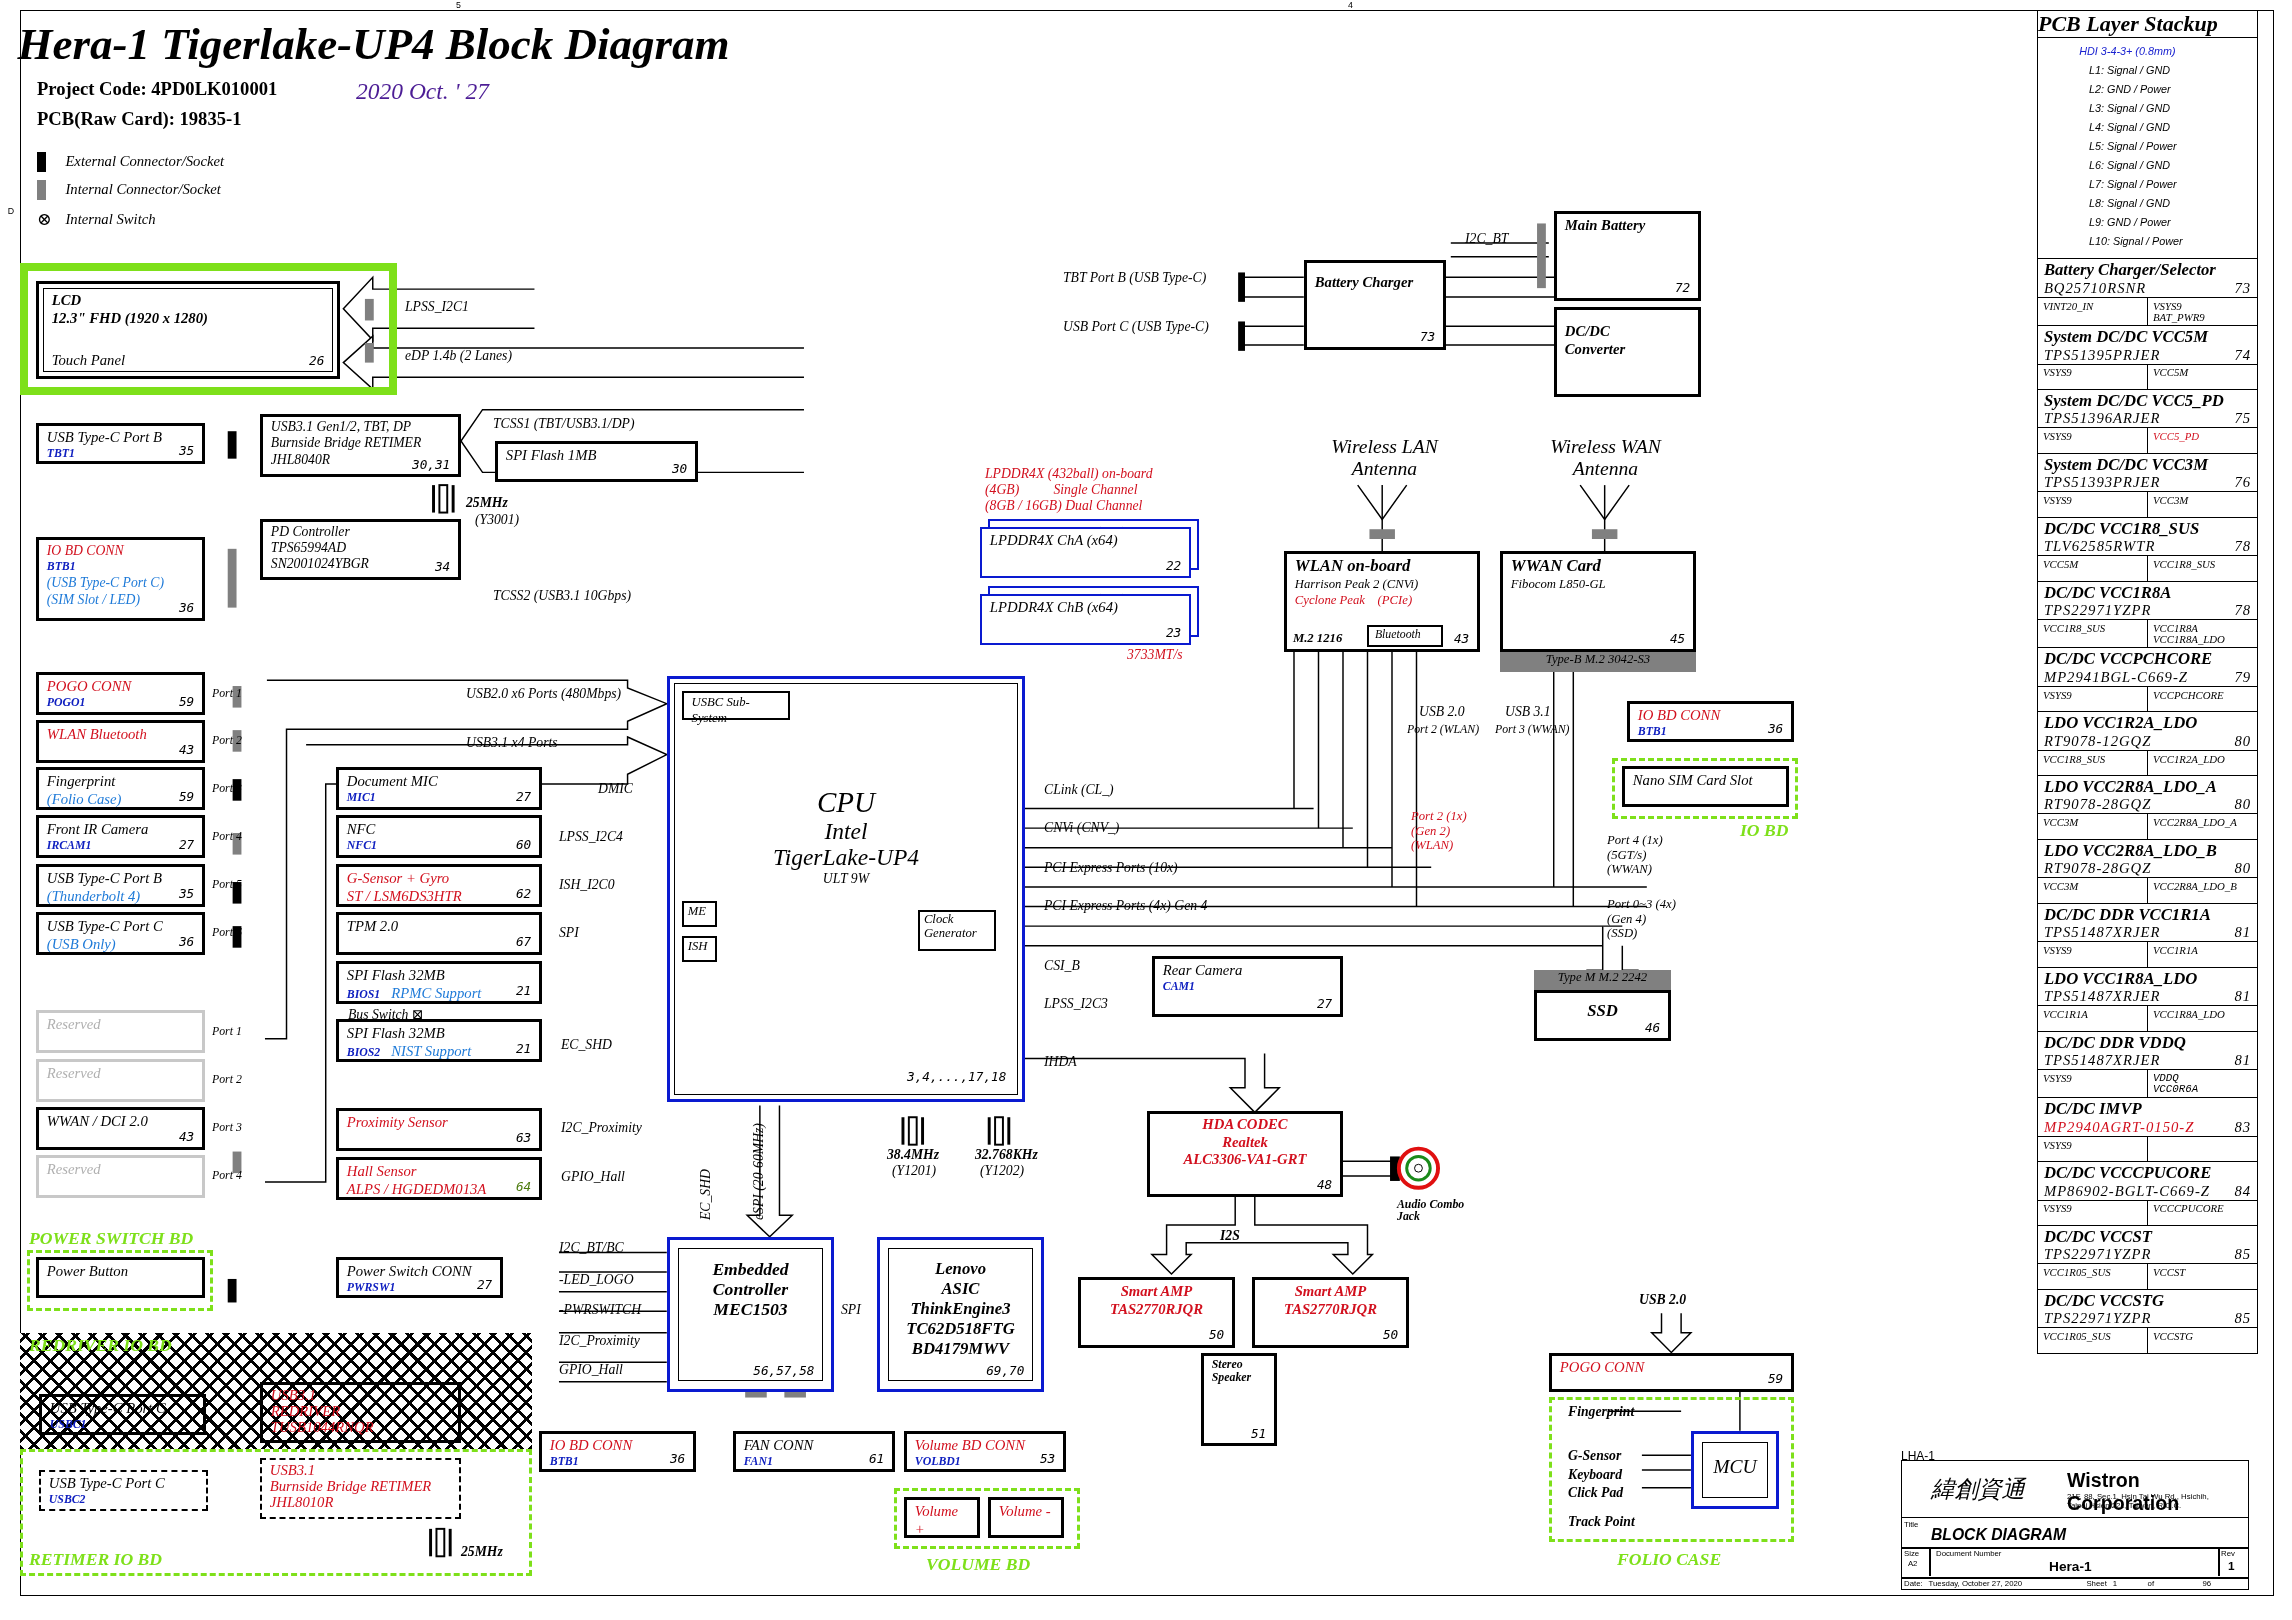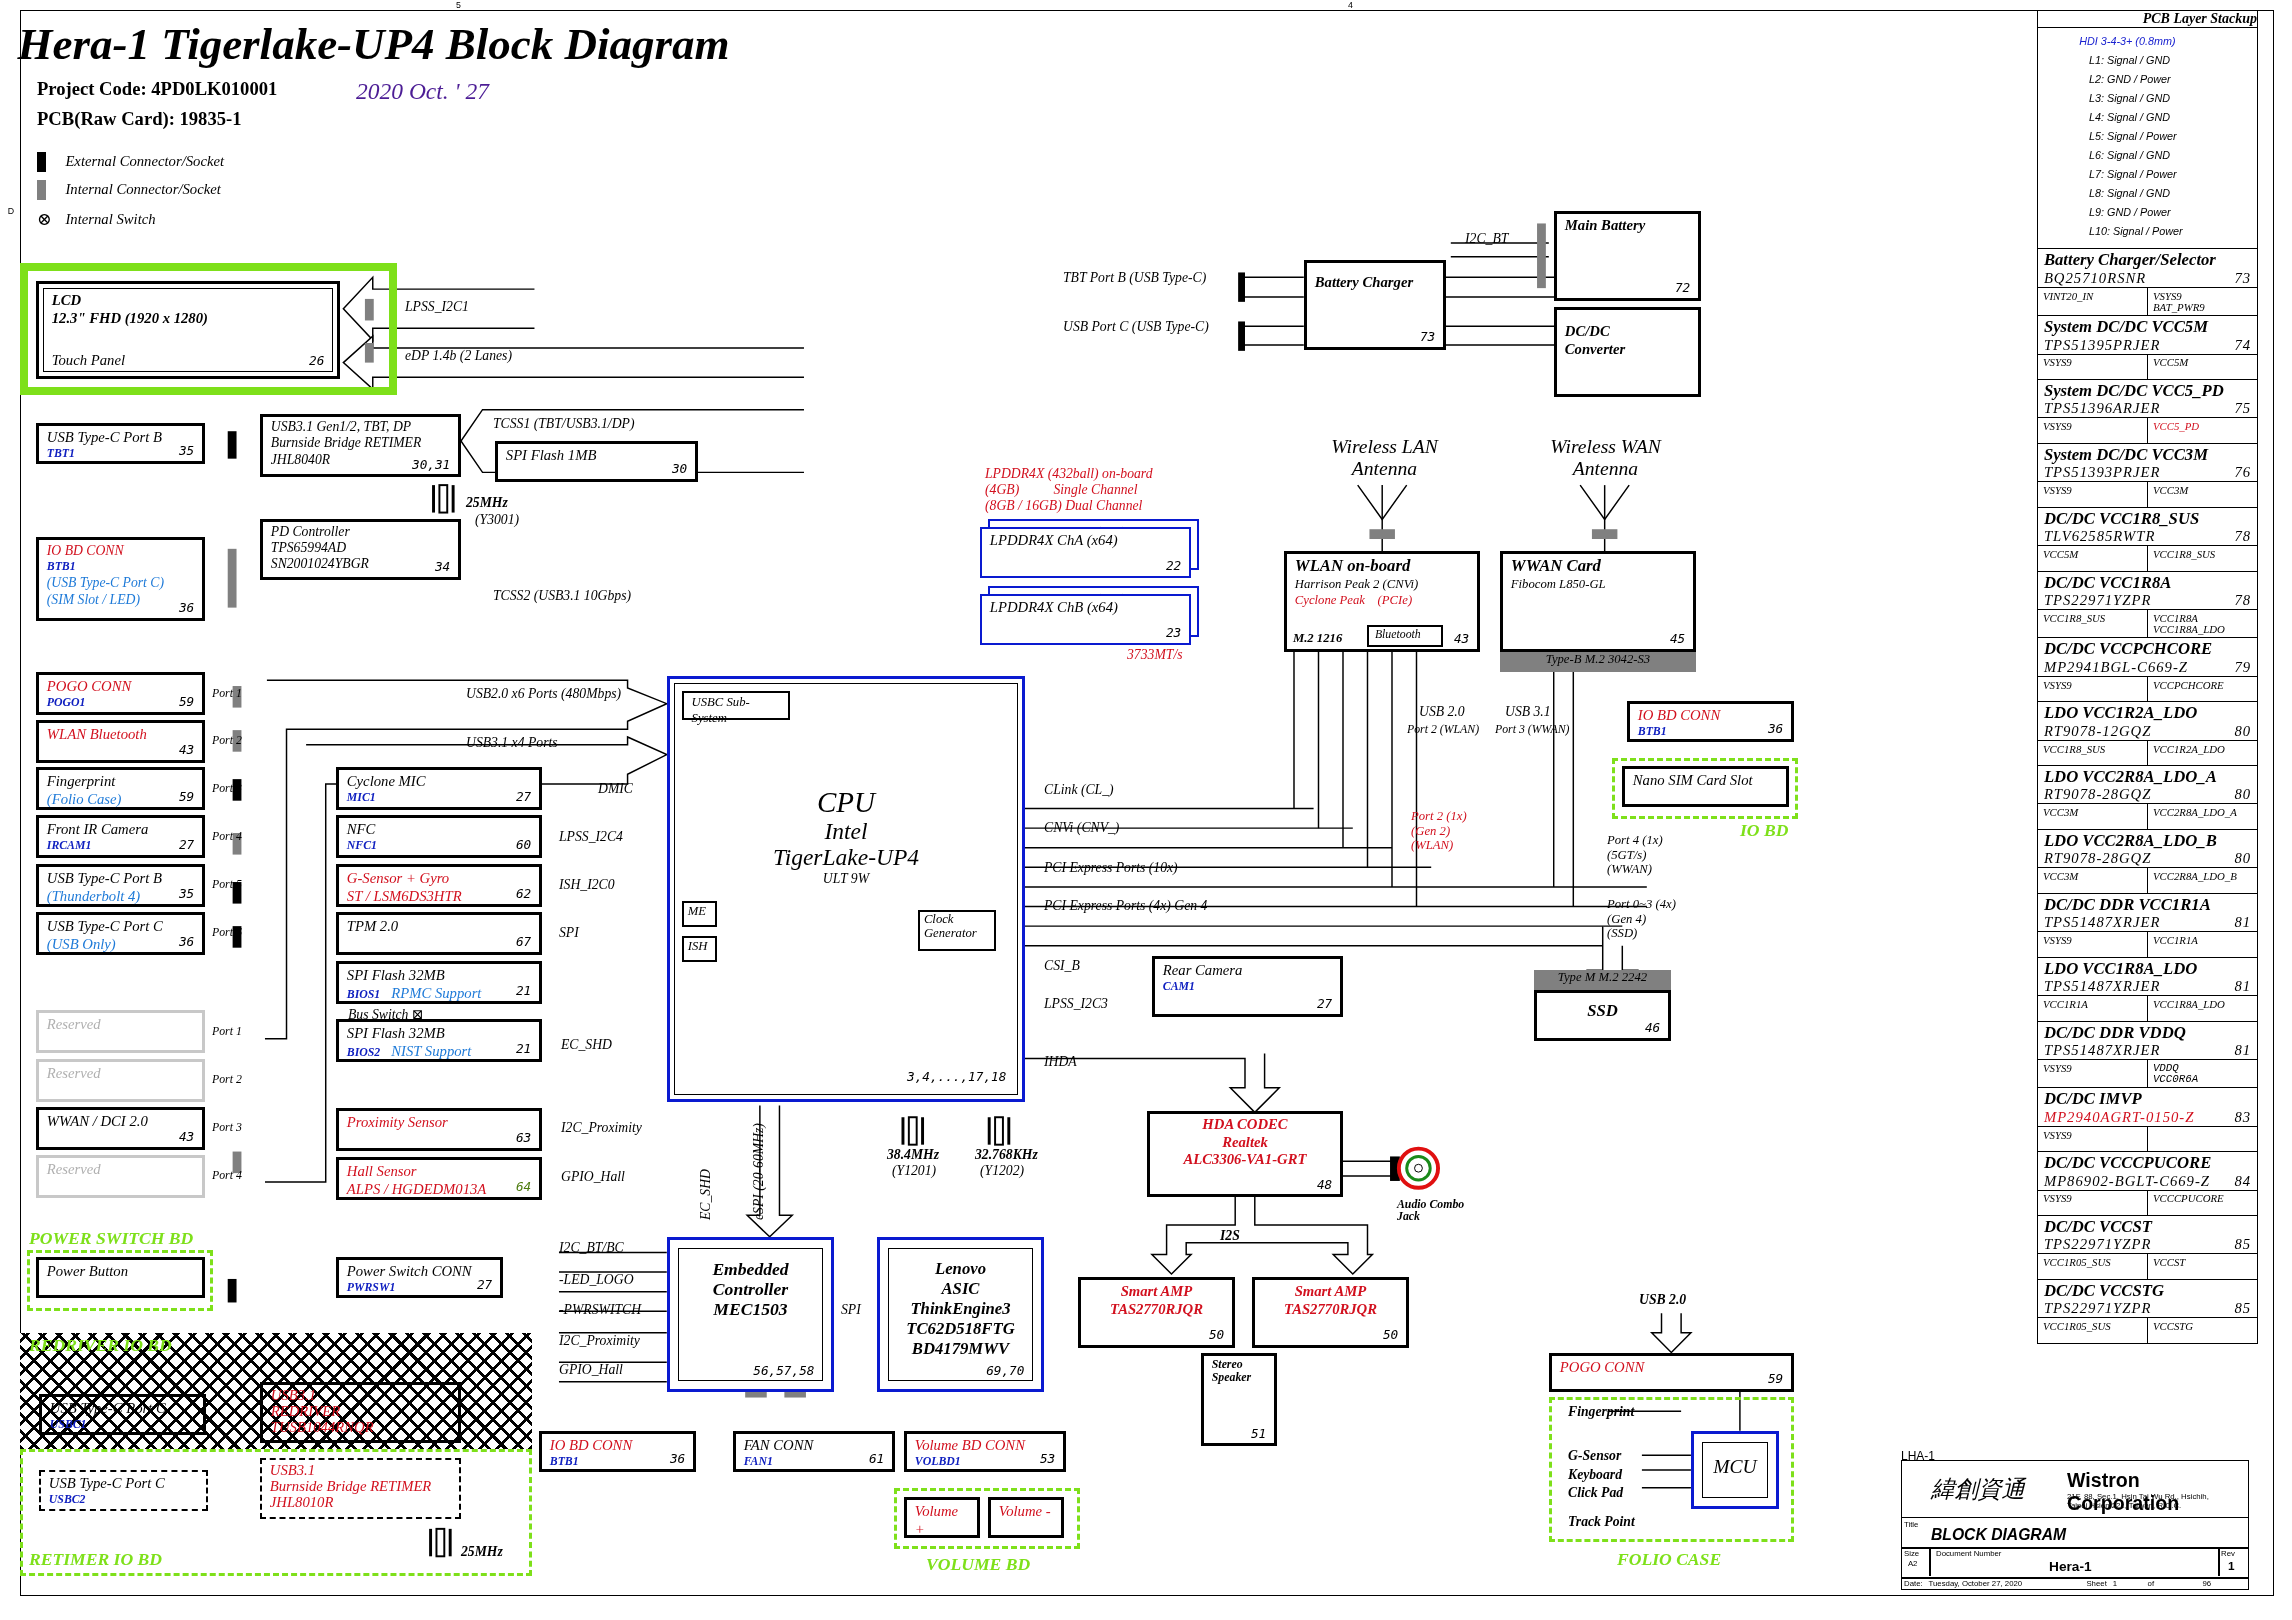--- a/index.html
+++ b/index.html
@@ -286,21 +286,21 @@
 </div>
 <div class="blk gray" style="left:36px;top:1155px;width:169px;height:43px">
     <div>Reserved</div>
   </div>
 <div class="lbl sm" style="left:212px;top:1024px">Port 1</div>
 <div class="lbl sm" style="left:212px;top:1072px">Port 2</div>
 <div class="lbl sm" style="left:212px;top:1120px">Port 3</div>
 <div class="lbl sm" style="left:212px;top:1168px">Port 4</div>
 
 <div class="blk" style="left:336px;top:767px;width:206px;height:43px">
-  <div>Cyclone MIC</div>
+  <div>Document MIC</div>
   <div class="navy b" style="font-size:11.8px">MIC1</div>
   <div class="pg">27</div>
 </div>
 <div class="blk" style="left:336px;top:815px;width:206px;height:43px">
   <div>NFC</div>
   <div class="navy b" style="font-size:11.8px">NFC1</div>
   <div class="pg">60</div>
 </div>
 <div class="blk red" style="left:336px;top:864px;width:206px;height:43px">
   <div>G-Sensor + Gyro</div>
@@ -587,21 +587,21 @@
 <div class="lbl b" style="left:1568px;top:1467px">Keyboard</div>
 <div class="lbl b" style="left:1568px;top:1485px">Click Pad</div>
 <div class="lbl b" style="left:1568px;top:1514px">Track Point</div>
 <div class="blk blue" style="left:1691px;top:1431px;width:88px;height:78px;padding:7.8px;text-align:center">
   <div style="border:1.5px solid #000;height:100%;padding-top:11.8px;font-size:19.6px">MCU</div>
 </div>
 <div class="lbl green b" style="left:1617px;top:1549px;font-size:17.6px">FOLIO CASE</div>
 
 <div class="panel">
   <div class="prow" style="border-top:1.5px solid #000">
-    <div class="b" style="text-align:right;font-size:14px;border-bottom:1.5px solid #000">PCB Layer Stackup</div>
+    <div class="b" style="text-align:left;font-size:22px;border-bottom:1.5px solid #000">PCB Layer Stackup</div>
     <div class="stack">
       <div class="navy" style="margin-left:-9.8px;color:#1a22d0">HDI 3-4-3+ (0.8mm)</div>
       <div id="layers">
           <div>L1: Signal / GND</div>
           <div>L2: GND / Power</div>
           <div>L3: Signal / GND</div>
           <div>L4: Signal / GND</div>
           <div>L5: Signal / Power</div>
           <div>L6: Signal / GND</div>
           <div>L7: Signal / Power</div>

